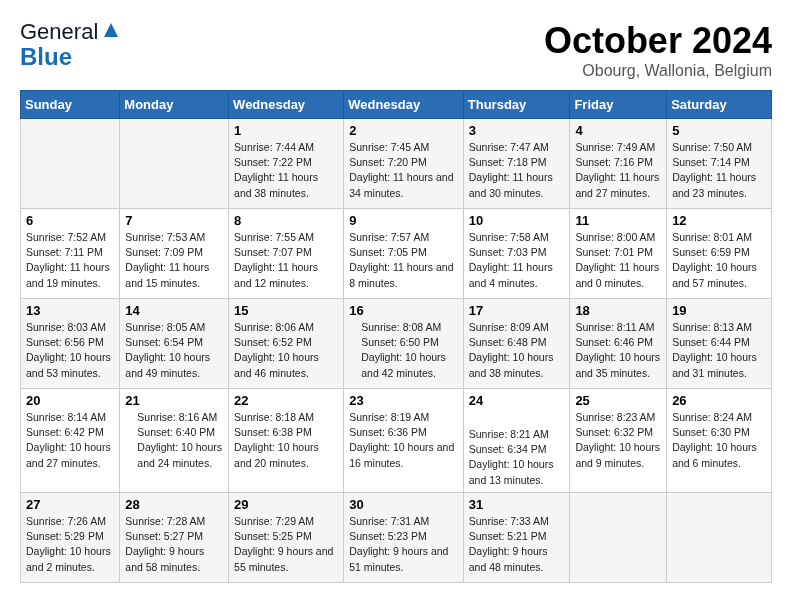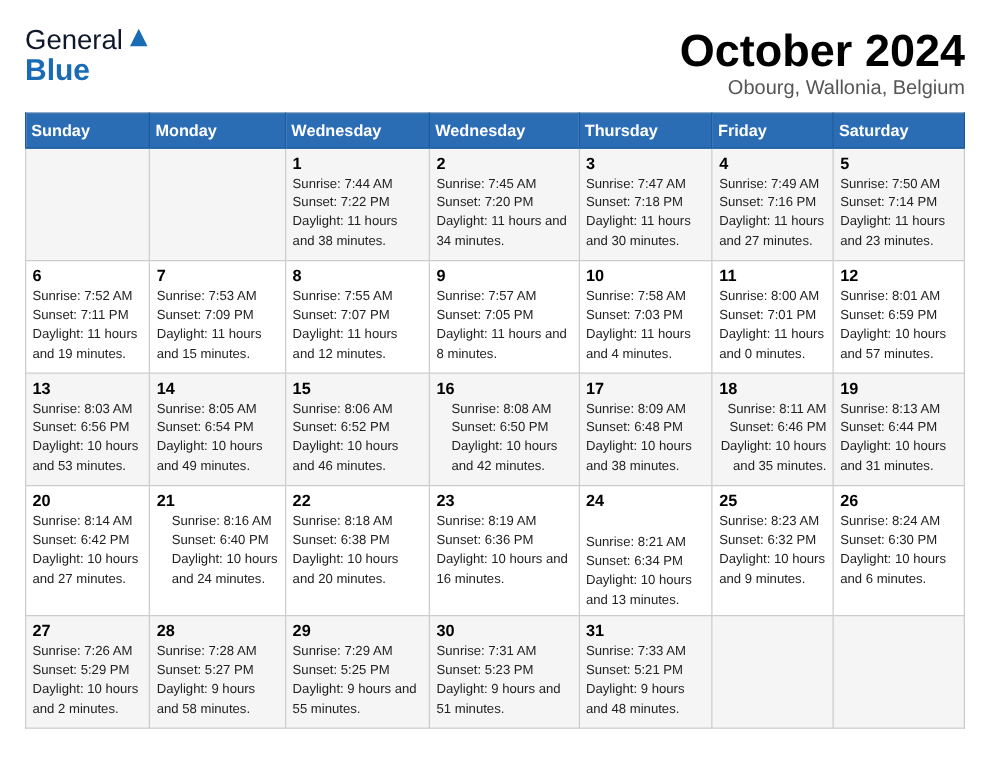--- a/index.html
+++ b/index.html
@@ -218,21 +218,21 @@
 Daylight: 10 hours and 42 minutes.</div>
         </td>
         <td>
           <div class="day-num">17</div>
           <div class="day-info" style="white-space: pre-line;">Sunrise: 8:09 AM
 Sunset: 6:48 PM
 Daylight: 10 hours and 38 minutes.</div>
         </td>
         <td>
           <div class="day-num">18</div>
-          <div class="day-info" style="white-space: pre-line; text-align: right;">Sunrise: 8:11 AM
+          <div class="day-info" style="white-space: pre-line;">Sunrise: 8:11 AM
 Sunset: 6:46 PM
 Daylight: 10 hours and 35 minutes.</div>
         </td>
         <td>
           <div class="day-num">19</div>
           <div class="day-info" style="white-space: pre-line;">Sunrise: 8:13 AM
 Sunset: 6:44 PM
 Daylight: 10 hours and 31 minutes.</div>
         </td>
       </tr>

